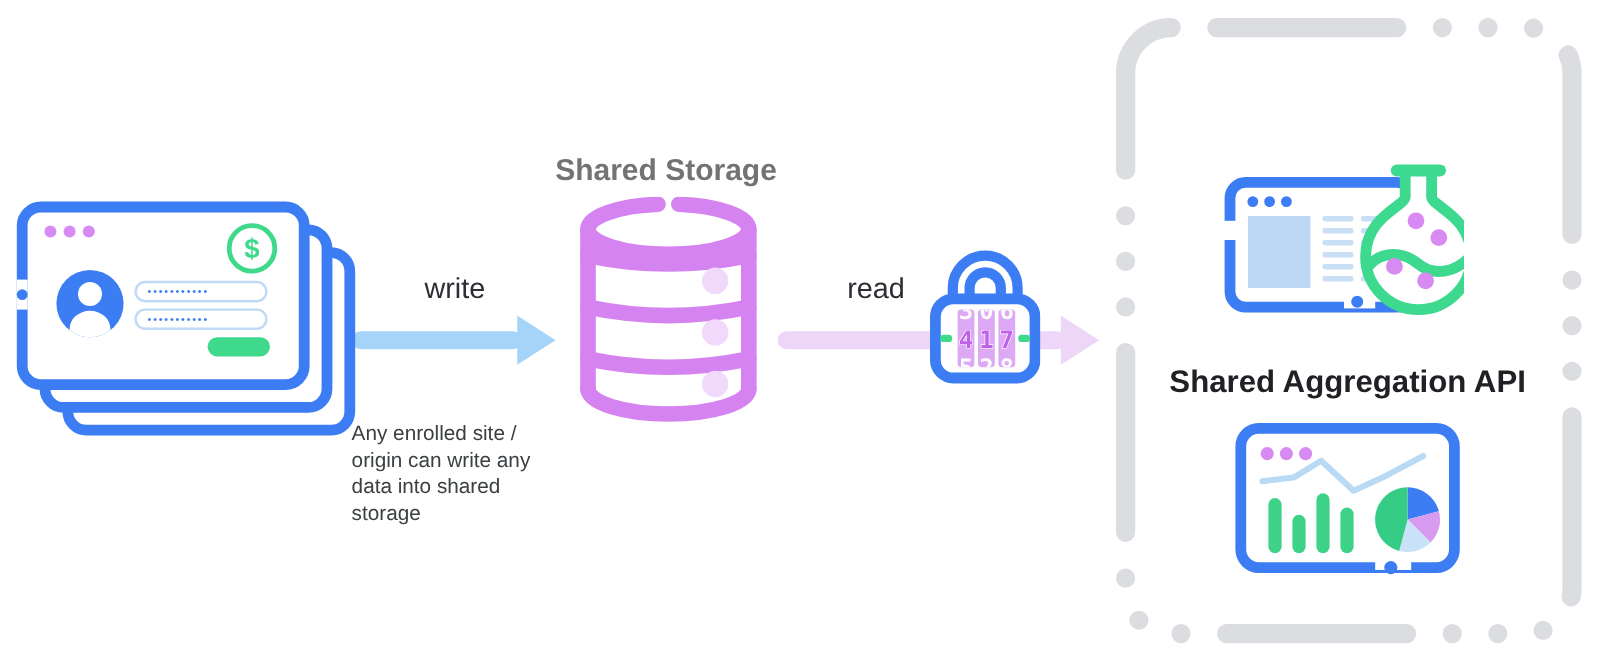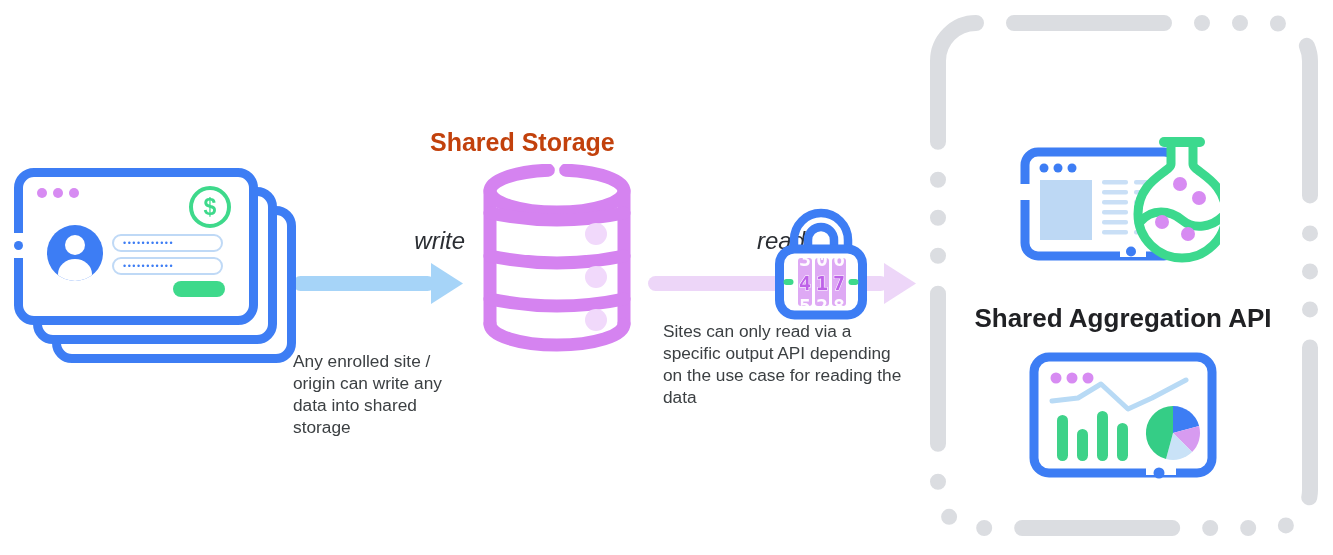--- a/index.html
+++ b/index.html
@@ -28,23 +28,23 @@
   .avatar::after { content:""; position:absolute; left:11px; top:34px; width:34px; height:30px;
                    background:#fff; border-radius:50%; }
   .pw-field { position:absolute; left:89px; width:111px; height:18px; background:#fff;
               border:2px solid #BFD9F6; border-radius:9px; color:#3D7DF4;
               font-size:9px; letter-spacing:1.5px; line-height:14px; padding-left:9px; overflow:hidden; }
   .pw-1 { top:57px; } .pw-2 { top:80px; }
   .submit-btn { position:absolute; left:150px; top:104px; width:52px; height:16px;
                 background:#3ED98B; border:none; border-radius:8px; }
 
   
-  .flow-label { position:absolute; font-size:24px; color:#2B2E33; text-align:right;font-style:italic; }
+  .flow-label { position:absolute; font-size:24px; color:#2B2E33; text-align:center; }
   .caption { position:absolute; font-size:17.3px; line-height:22px; color:#3C4043; }
-  .big-title { position:absolute; font-size:25px; font-weight:bold; color:#c2410c; text-align:left; }
+  .big-title { position:absolute; font-size:25px; font-weight:bold; color:#737373; text-align:center; }
   .api-title { position:absolute; font-size:26px; font-weight:bold; color:#202124; text-align:center; }
 
   .write-label { left:293px; top:227px; width:172px; }
   .write-arrow { position:absolute; left:293px; top:261px; }
   .write-caption { left:293px; top:310px; width:176px;margin-top:40px; }
 
   .storage-title { left:430px; top:128px; width:250px; }
   .db-icon { position:absolute; left:477px; top:164px; }
 
   .read-label { left:655px; top:227px; width:150px; }
@@ -148,21 +148,20 @@
       <g clip-path="url(#dial2)">
         <text x="64" y="66" fill="#ffffff" opacity="0.95">6</text>
         <text x="64" y="90" fill="#BE62E8" stroke="#fff" stroke-width="1" paint-order="stroke">7</text>
         <text x="64" y="113" fill="#ffffff" opacity="0.95">8</text>
       </g>
     </g>
     <rect x="8.5" y="79" width="10" height="6" rx="3" fill="#3ED98B"></rect>
     <rect x="73.5" y="79" width="10" height="6" rx="3" fill="#3ED98B"></rect>
   </svg>
 
-  <div class="caption read-caption">Sites can only read via a specific output API depending on the use case for reading the data</div>
 
   <svg class="api-panel-border" width="395" height="535" viewBox="0 0 395 535">
     <rect x="13" y="13" width="372" height="505" rx="38" fill="none" stroke="#DBDDE1" stroke-width="16" stroke-linecap="round" stroke-dasharray="0 38 150 38 0 38 0 38"></rect>
   </svg>
 
 
   <svg class="select-url-icon" width="200" height="132" viewBox="0 0 200 132">
     <rect x="5" y="18" width="152" height="104" rx="13" fill="#fff" stroke="#3D7DF4" stroke-width="9"></rect>
     <rect x="0" y="50" width="10" height="16" fill="#fff"></rect>
     <circle cx="24" cy="34" r="4.5" fill="#3D7DF4"></circle>

